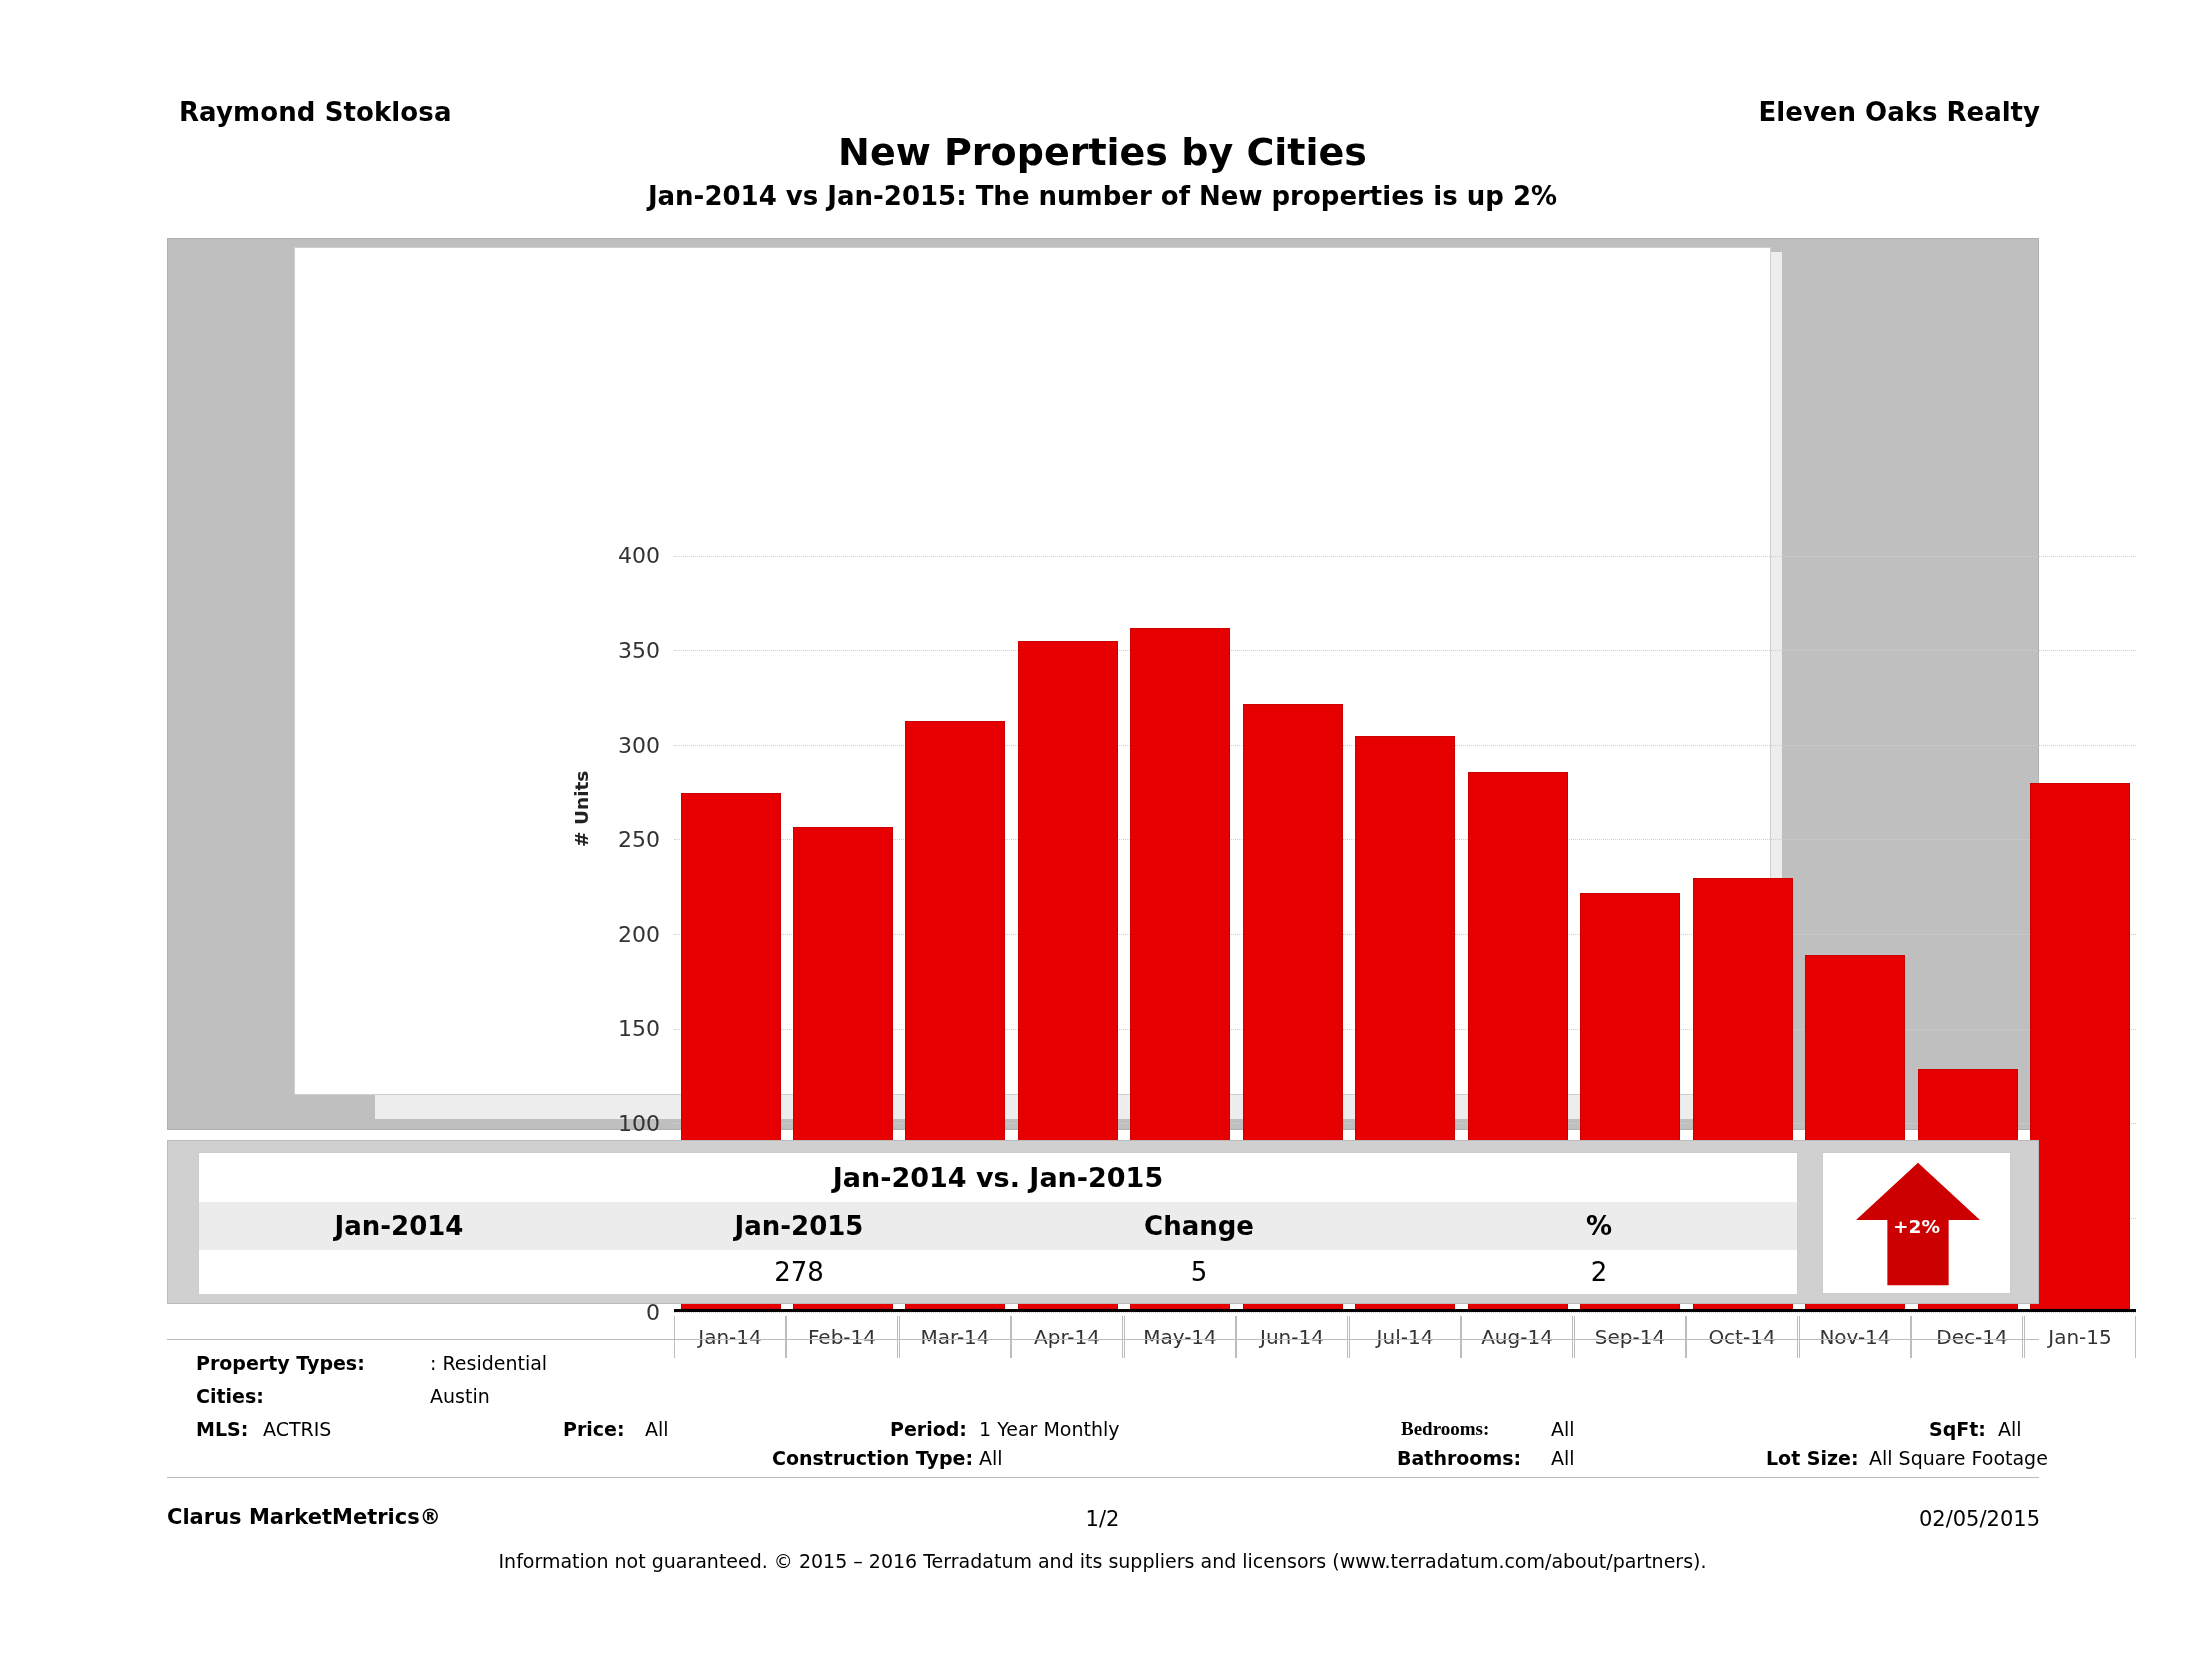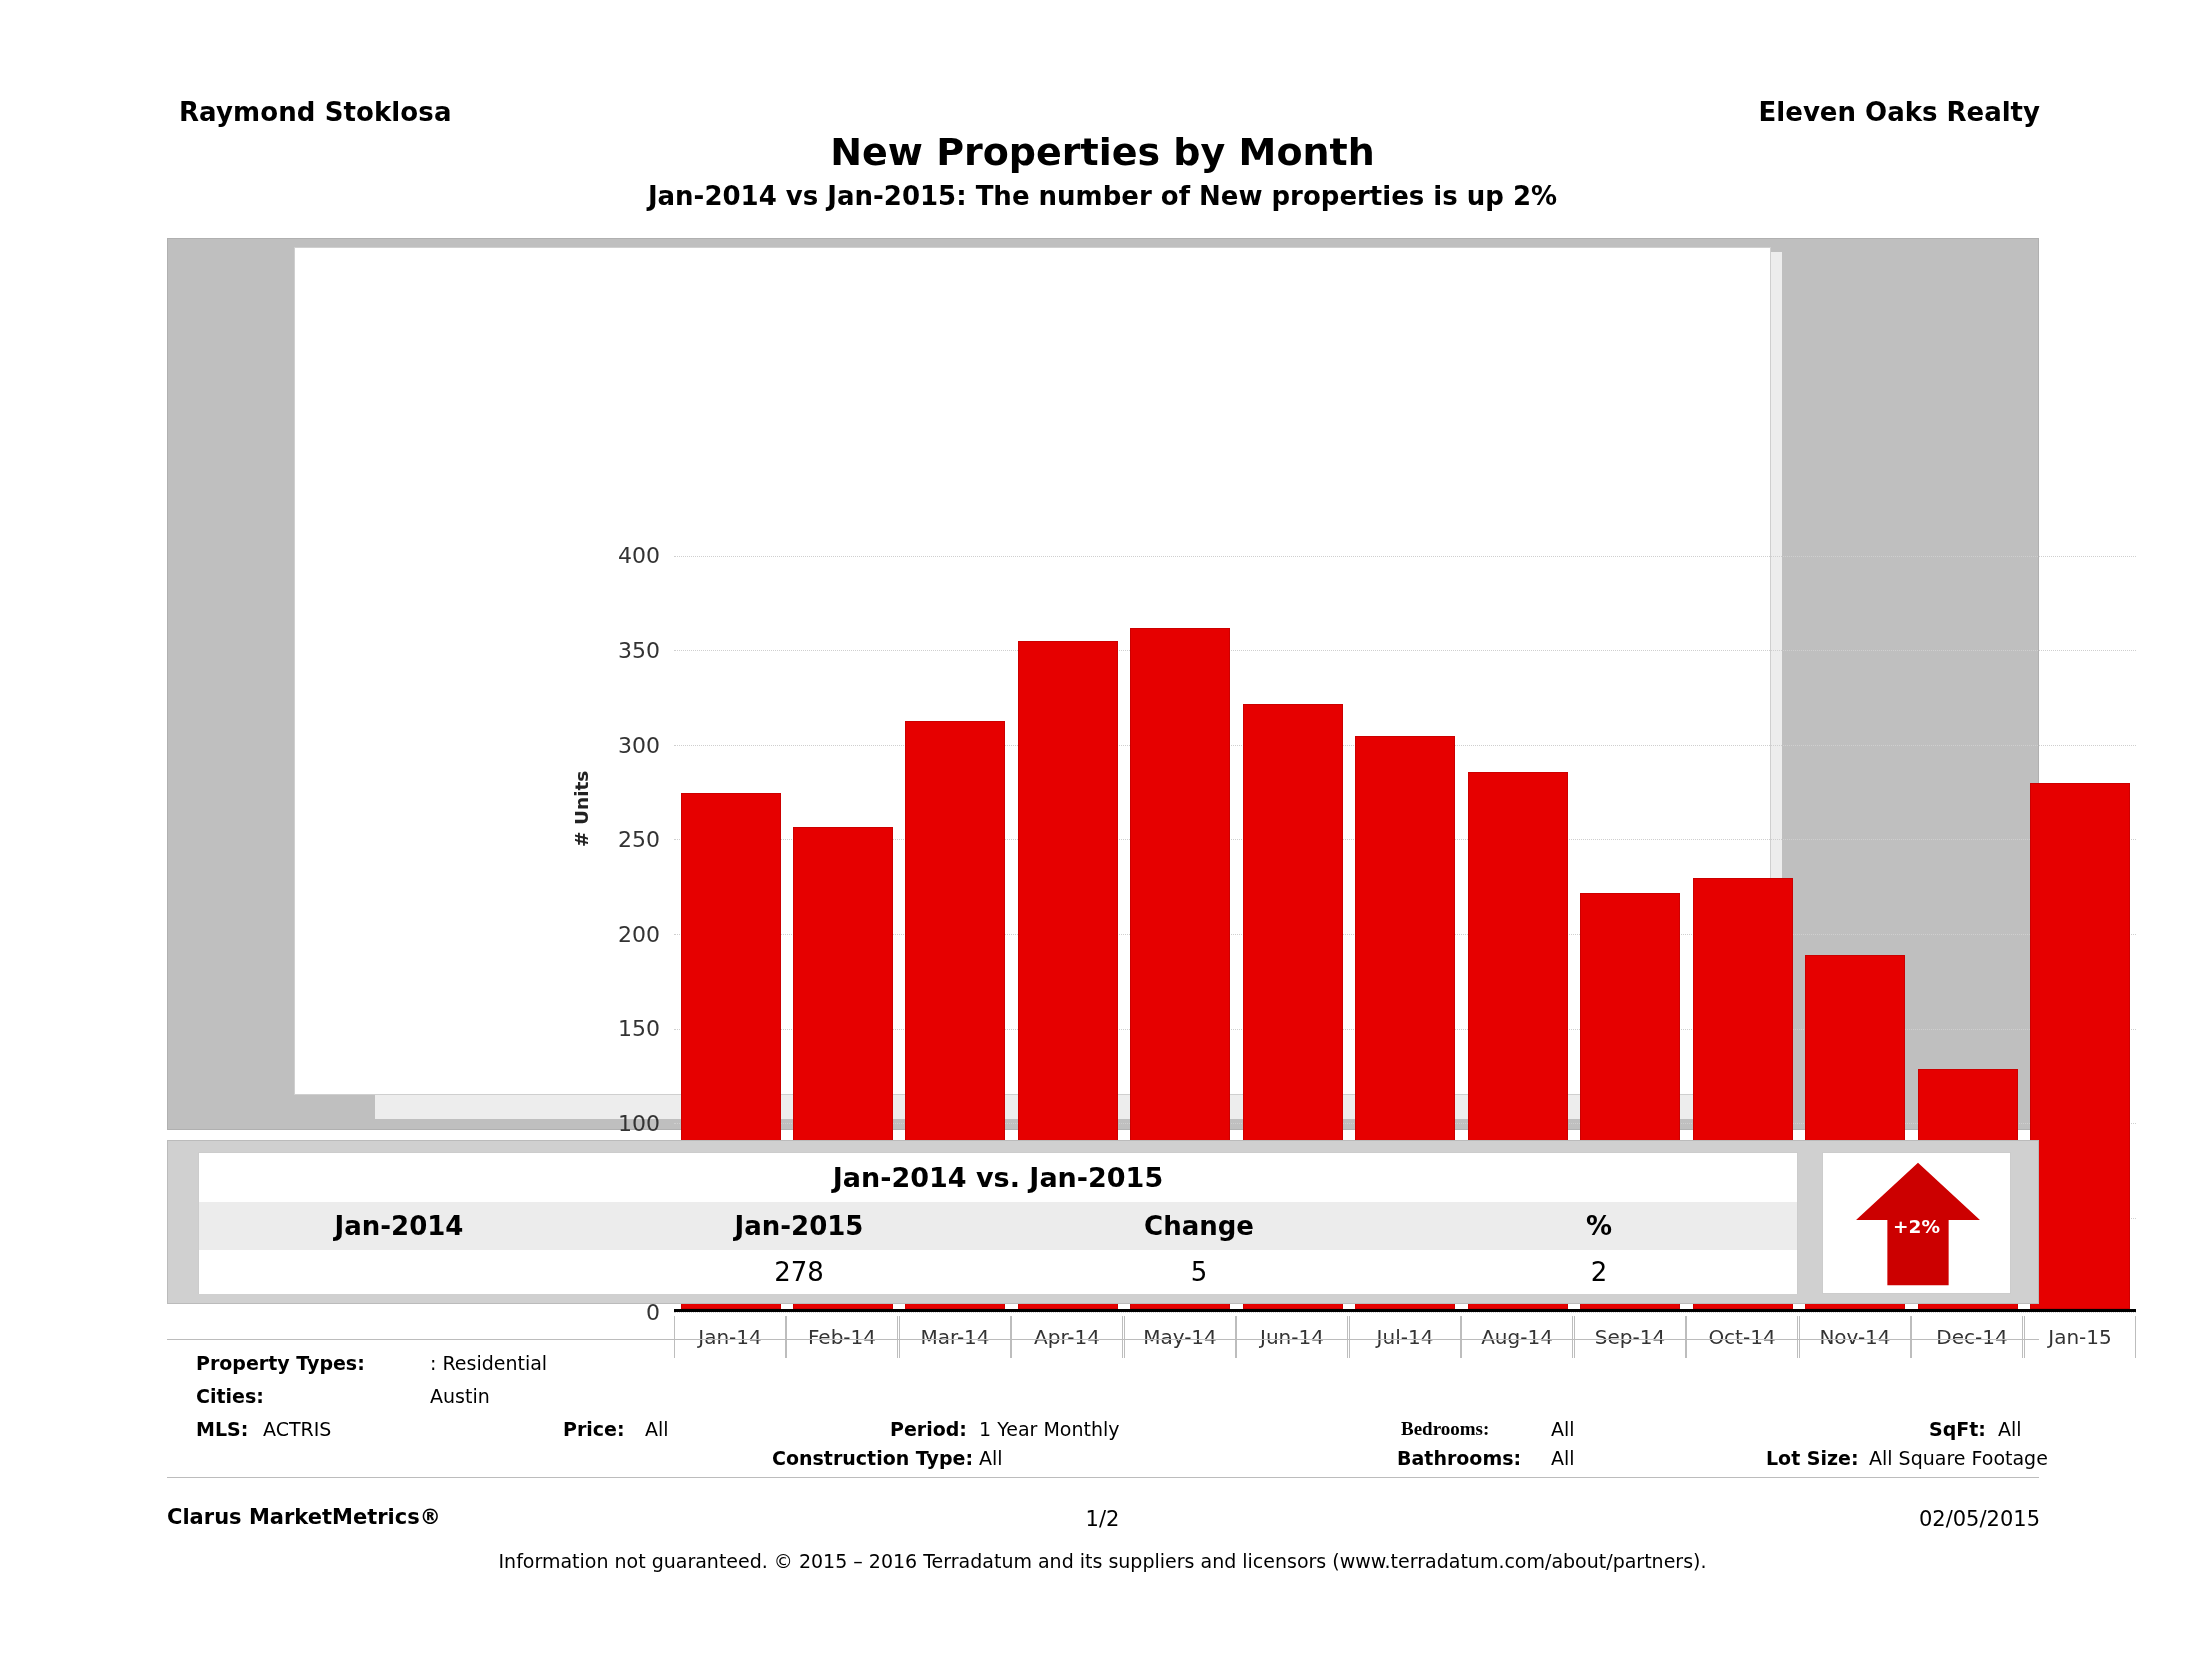--- a/index.html
+++ b/index.html
@@ -288,21 +288,21 @@
     font-size: 19px;
   }
 </style>
 </head>
 <body>
 
 <div class="page">
 
   <div class="hdr-left">Raymond Stoklosa</div>
   <div class="hdr-right">Eleven Oaks Realty</div>
-  <div class="title">New Properties by Month</div>
+  <div class="title">New Properties by Cities</div>
   <div class="subtitle">Jan-2014 vs Jan-2015: The number of New  properties is up 2%</div>
 
   <div class="chart-outer">
     <div class="chart-inner"></div>
     <div class="plot-panel"></div>
 
     <div class="yaxis-label"># Units</div>
 
     <div class="ytick-wrap" id="yticks">
         <div class="ytick" style="top: 1073px;">0</div>

